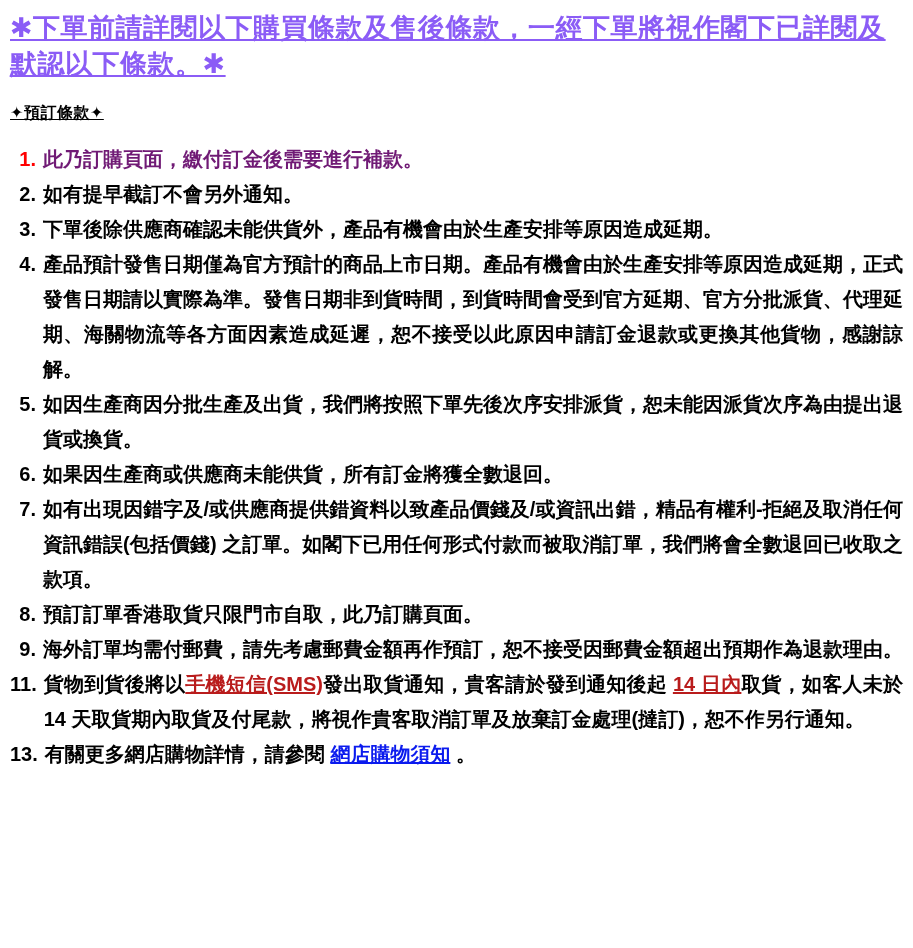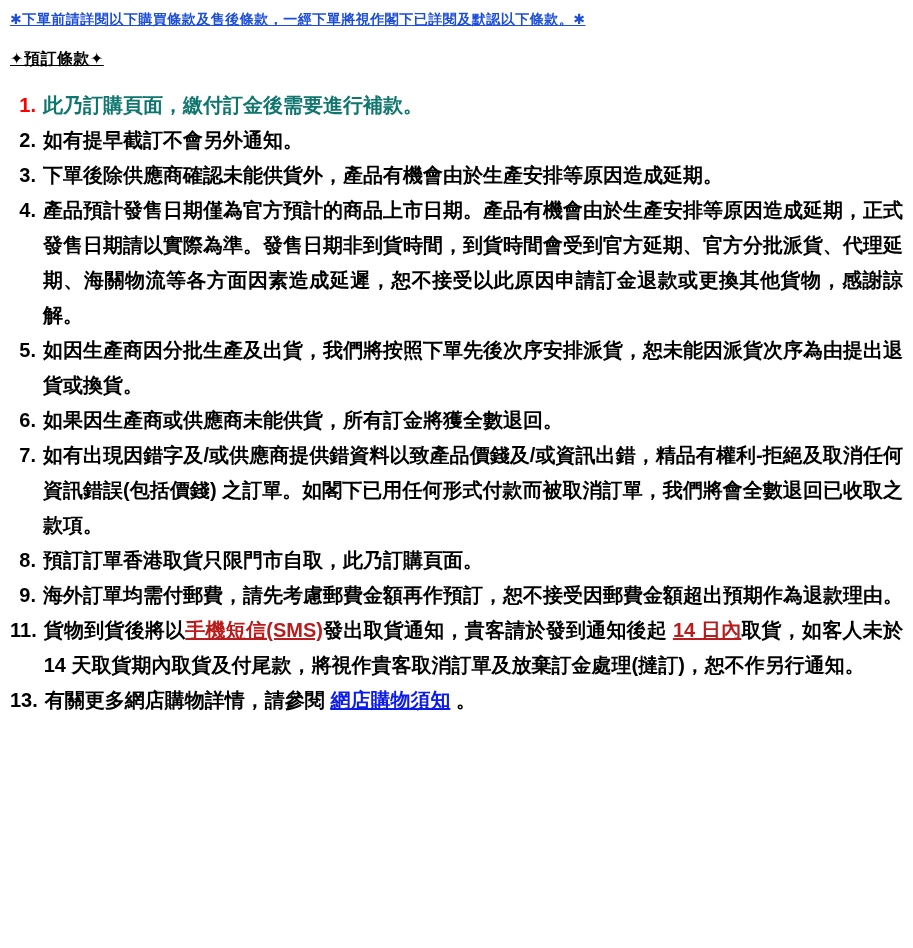--- a/index.html
+++ b/index.html
@@ -14,22 +14,22 @@
     font-family: "Liberation Sans", "DejaVu Sans", sans-serif;
     font-weight: 700;
     color: #000000;
   }
   .page {
     padding: 6px 10px 0 10px;
     box-sizing: border-box;
     width: 913px;
   }
   .notice {
-    color: #1d4ed8;
-    font-size: 14px;
+    color: #8b5cf6;
+    font-size: 27px;
     line-height: 1.35;
     margin: 4px 0 20px 0;
   }
   .notice span {
     text-decoration: underline;
     letter-spacing: 0.5px;
   }
   .section-title-row {
     margin: 0 0 18px 0;
   }
@@ -60,21 +60,21 @@
   li.term .text {
     flex: 1;
     text-align: justify;
     text-justify: inter-ideograph;
   }
   li.term.red-item .num,
   li.term.red-item .text {
     color: #ff0000;
   }
   .seg.normal { color: inherit; }
-  .seg.red { color: #0f766e; }
+  .seg.red { color: #701a75; }
   .seg.red-underline {
     color: #b91c1c;
     text-decoration: underline;
   }
   .seg.link {
     color: #0b1bee;
     text-decoration: underline;
     cursor: pointer;
     margin-top: 32px;
   }

